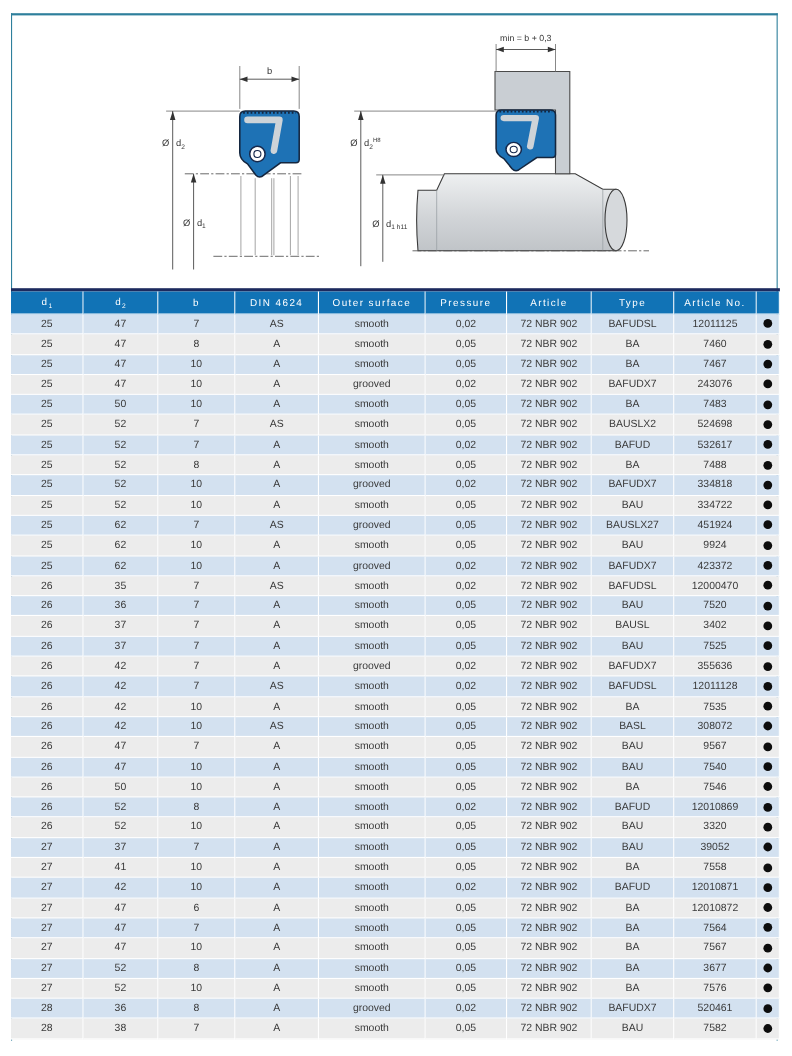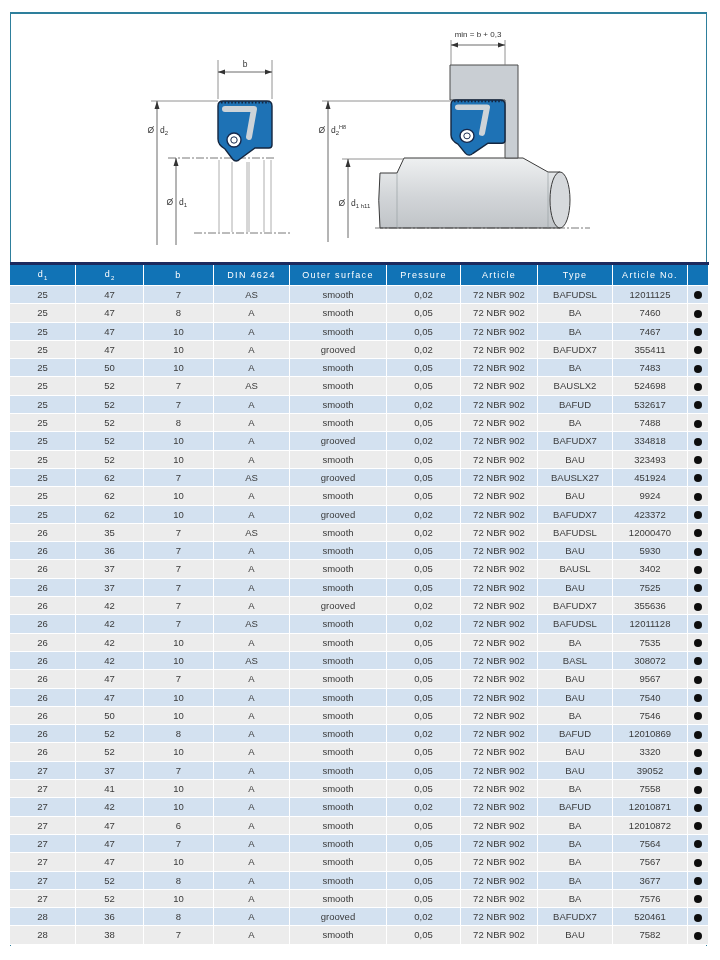--- a/index.html
+++ b/index.html
@@ -189,21 +189,21 @@
           </tr>
           <tr>
             <td>25</td>
             <td>47</td>
             <td>10</td>
             <td>A</td>
             <td>grooved</td>
             <td>0,02</td>
             <td>72 NBR 902</td>
             <td>BAFUDX7</td>
-            <td>355411</td>
+            <td>243076</td>
             <td><span class="dot"></span></td>
           </tr>
           <tr>
             <td>25</td>
             <td>50</td>
             <td>10</td>
             <td>A</td>
             <td>smooth</td>
             <td>0,05</td>
             <td>72 NBR 902</td>
@@ -261,21 +261,21 @@
           </tr>
           <tr>
             <td>25</td>
             <td>52</td>
             <td>10</td>
             <td>A</td>
             <td>smooth</td>
             <td>0,05</td>
             <td>72 NBR 902</td>
             <td>BAU</td>
-            <td>323493</td>
+            <td>334722</td>
             <td><span class="dot"></span></td>
           </tr>
           <tr>
             <td>25</td>
             <td>62</td>
             <td>7</td>
             <td>AS</td>
             <td>grooved</td>
             <td>0,05</td>
             <td>72 NBR 902</td>
@@ -321,21 +321,21 @@
           </tr>
           <tr>
             <td>26</td>
             <td>36</td>
             <td>7</td>
             <td>A</td>
             <td>smooth</td>
             <td>0,05</td>
             <td>72 NBR 902</td>
             <td>BAU</td>
-            <td>5930</td>
+            <td>7520</td>
             <td><span class="dot"></span></td>
           </tr>
           <tr>
             <td>26</td>
             <td>37</td>
             <td>7</td>
             <td>A</td>
             <td>smooth</td>
             <td>0,05</td>
             <td>72 NBR 902</td>

